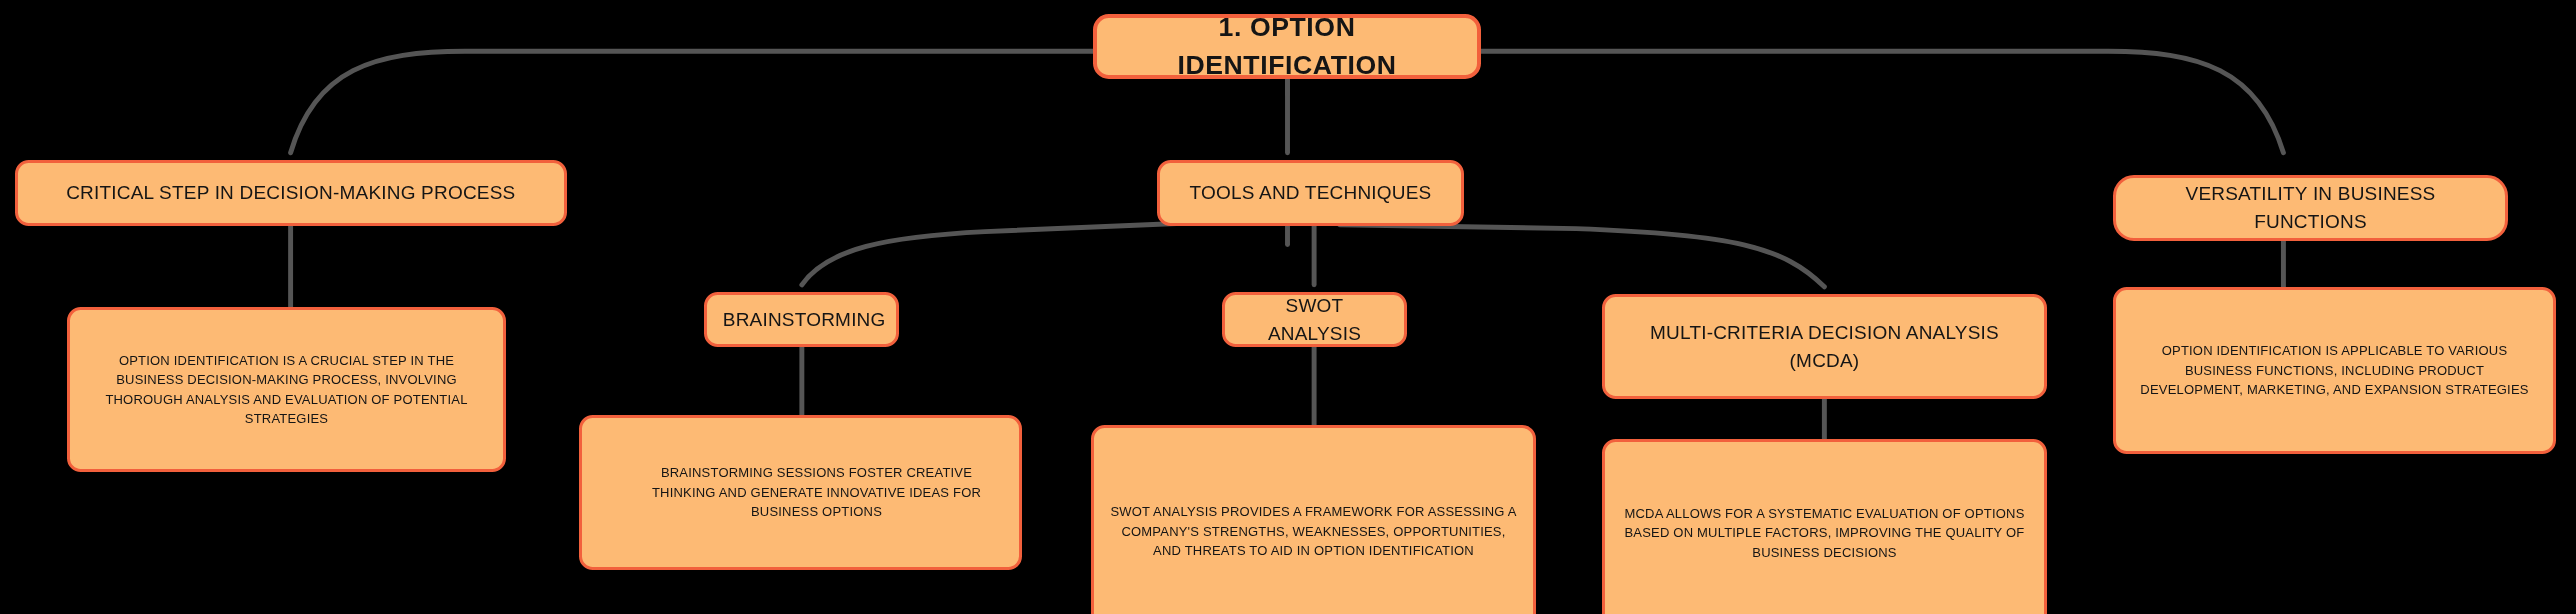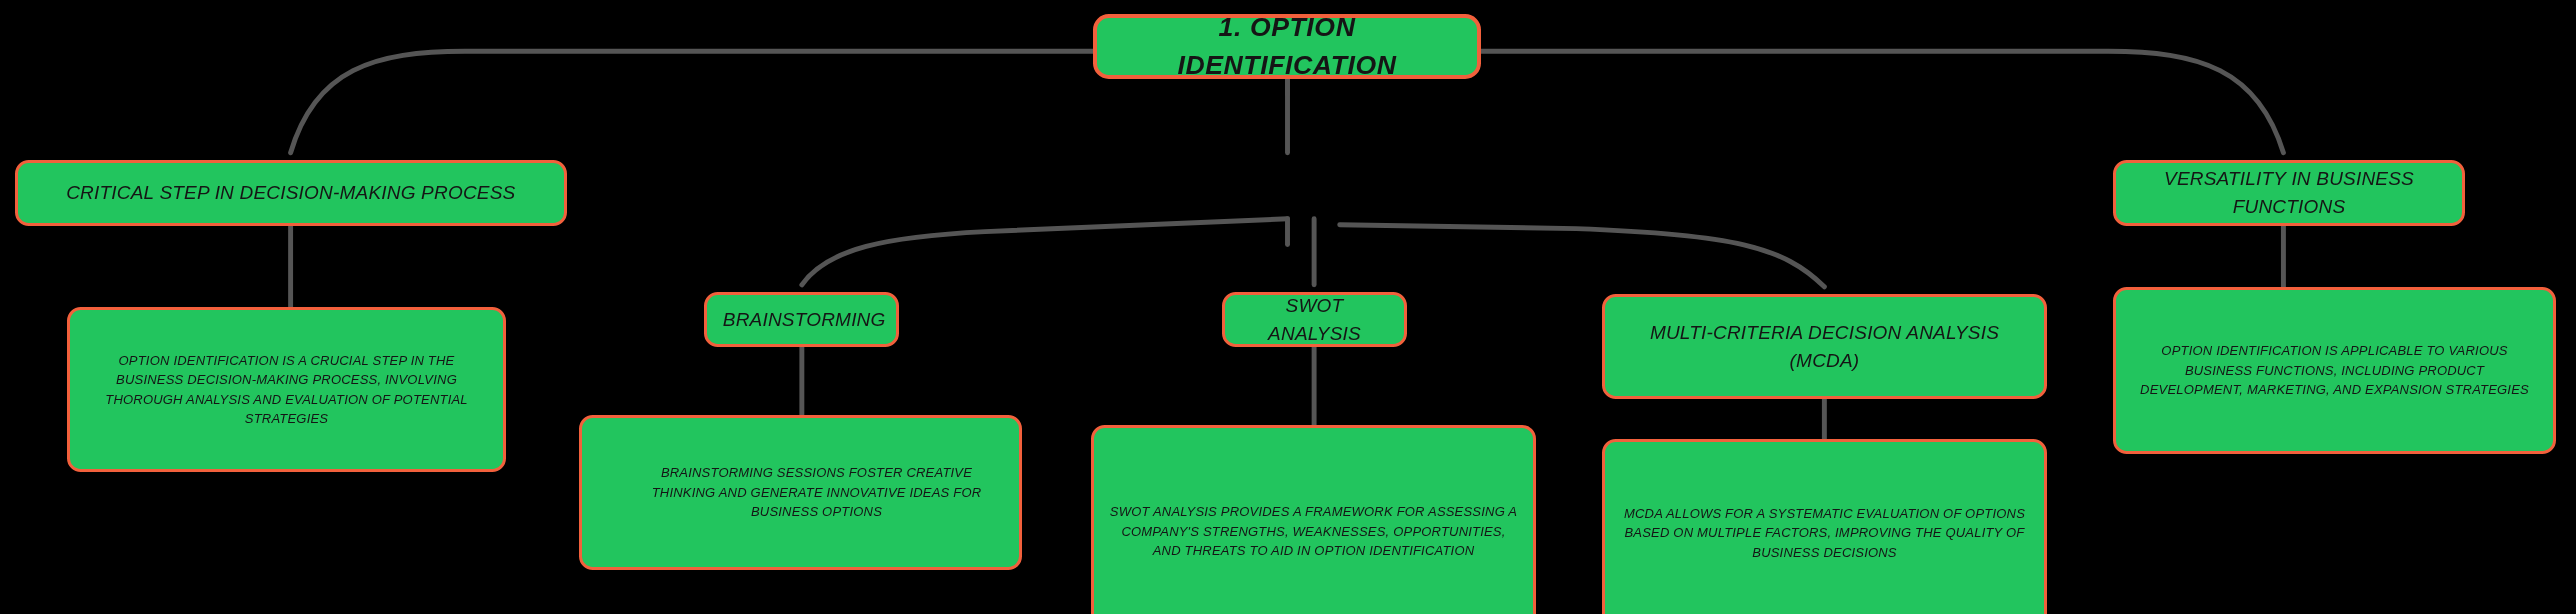--- a/index.html
+++ b/index.html
@@ -19,31 +19,30 @@
     position: absolute;
     left: 0;
     top: 0;
     width: 2576px;
     height: 615px;
     pointer-events: none;
   }
   .node {
     position: absolute;
     box-sizing: border-box;
-    background: #22c55e;
+    background: #fdba74;
     border: 3.9px solid #f2603c;
     border-radius: 13.8px;
     display: flex;
     align-items: center;
     text-align: center;
     color: #151515;
     letter-spacing: 0.2px;
     line-height: 1.45;
     z-index: 5;
-    font-style: italic;
   }
   .node-text {
     display: block;
     width: 100%;
     padding: 0 15.8px;
     box-sizing: border-box;
     white-space: pre-line;
   }
   .node.root {
     border-width: 4.9px;
@@ -106,20 +105,23 @@
   </div>
 
   <div class="node branch" style="left:14.8px; top:153px; width:552px; height:66px;">
     <span class="node-text">CRITICAL STEP IN DECISION-MAKING PROCESS</span>
   </div>
 
   <div class="node leaf" style="left:67px; top:307px; width:439px; height:165px;">
     <span class="node-text">OPTION IDENTIFICATION IS A CRUCIAL STEP IN THE BUSINESS DECISION-MAKING PROCESS, INVOLVING THOROUGH ANALYSIS AND EVALUATION OF POTENTIAL STRATEGIES</span>
   </div>
 
+  <div class="node branch" style="left:1157px; top:153px; width:307px; height:66px;">
+    <span class="node-text">TOOLS AND TECHNIQUES</span>
+  </div>
 
   <div class="node branch" style="left:704px; top:285px; width:195px; height:55px;">
     <span class="node-text">BRAINSTORMING</span>
   </div>
 
   <div class="node leaf" style="left:579px; top:415px; width:443px; height:155px;padding-left:32px;">
     <span class="node-text">BRAINSTORMING SESSIONS FOSTER CREATIVE THINKING AND GENERATE INNOVATIVE IDEAS FOR BUSINESS OPTIONS</span>
   </div>
 
   <div class="node branch" style="left:1222px; top:285px; width:185px; height:55px;">
@@ -131,21 +133,21 @@
   </div>
 
   <div class="node branch" style="left:1602px; top:287px; width:445px; height:105px;">
     <span class="node-text">MULTI-CRITERIA DECISION ANALYSIS (MCDA)</span>
   </div>
 
   <div class="node leaf" style="left:1602px; top:439px; width:445px; height:188px;">
     <span class="node-text">MCDA ALLOWS FOR A SYSTEMATIC EVALUATION OF OPTIONS BASED ON MULTIPLE FACTORS, IMPROVING THE QUALITY OF BUSINESS DECISIONS</span>
   </div>
 
-  <div class="node branch" style="left:2113px; top:153px; width:352px; height:66px;">
+  <div class="node branch" style="left:2113px; top:168px; width:395px; height:66px;border-radius:21px;">
     <span class="node-text">VERSATILITY IN BUSINESS FUNCTIONS</span>
   </div>
 
   <div class="node leaf" style="left:2113px; top:287px; width:443px; height:167px;">
     <span class="node-text">OPTION IDENTIFICATION IS APPLICABLE TO VARIOUS BUSINESS FUNCTIONS, INCLUDING PRODUCT DEVELOPMENT, MARKETING, AND EXPANSION STRATEGIES</span>
   </div>
 
 </div>
 
 

